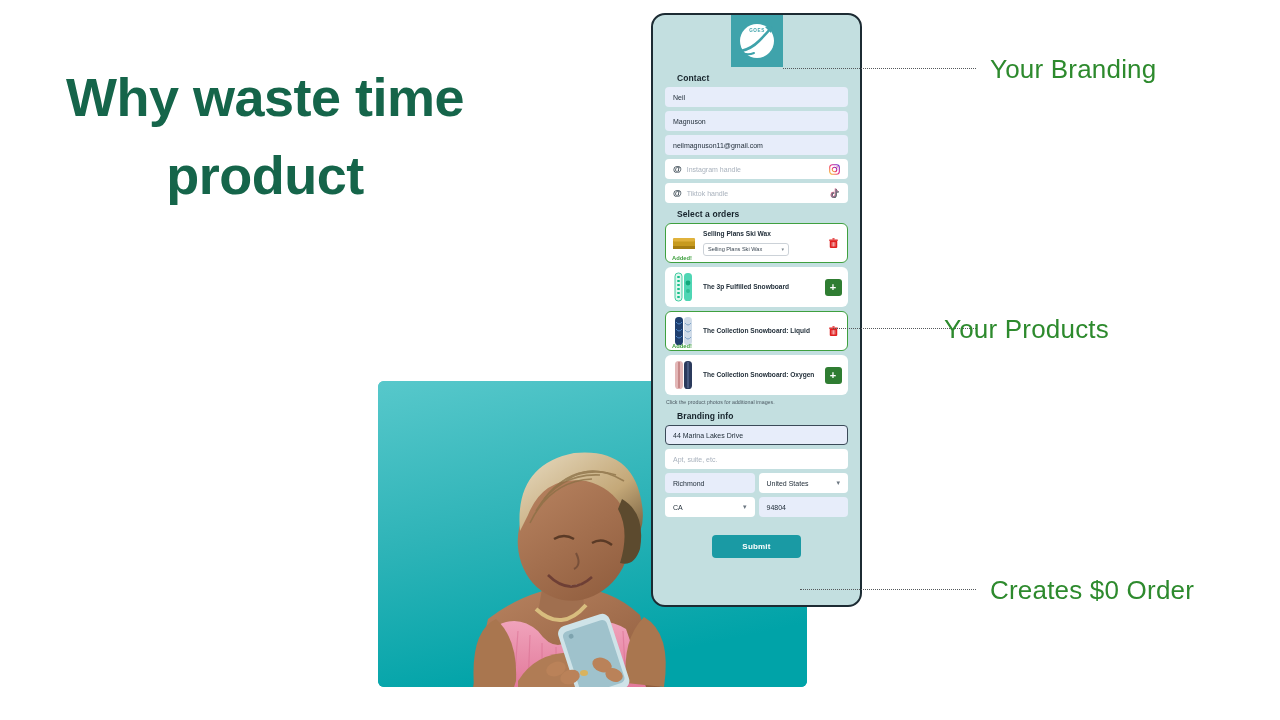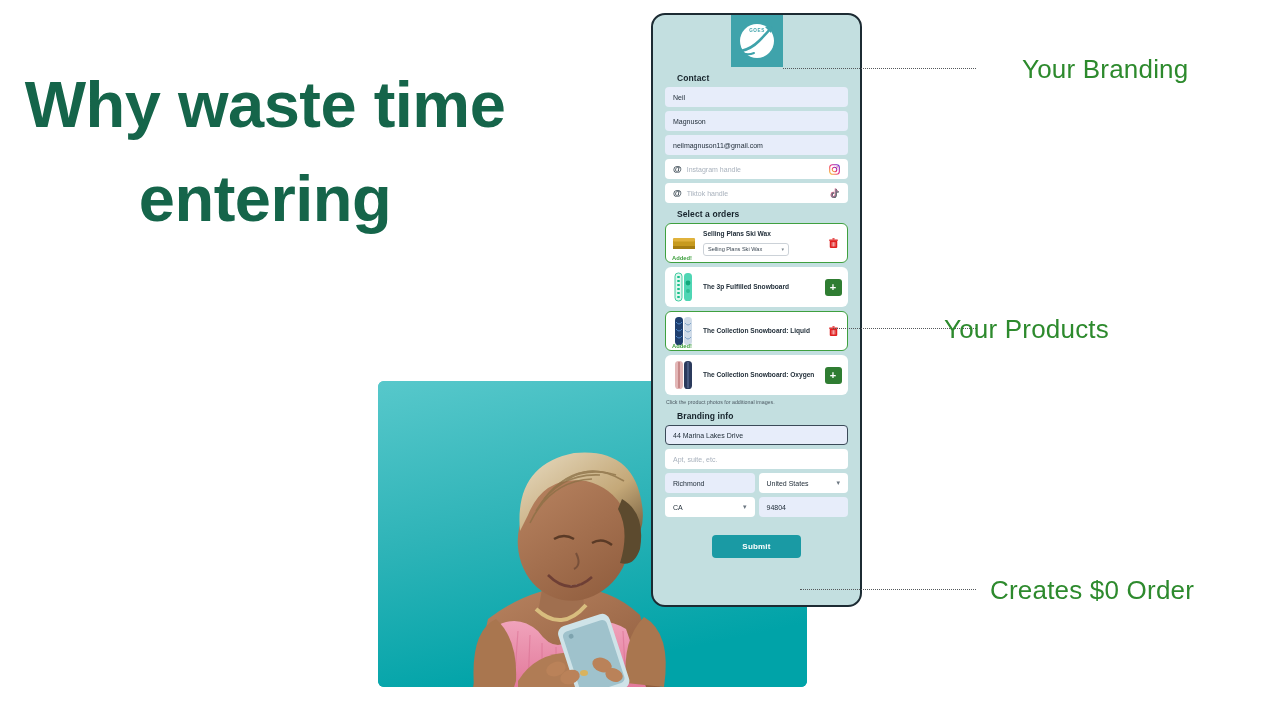--- a/index.html
+++ b/index.html
@@ -11,21 +11,21 @@
   }
   .stage { position: relative; width: 1280px; height: 720px; }
 
   
   .headline {
     position: absolute;
     left: 20px; top: 58px;
     width: 490px;
     text-align: center;
     color: #15654a;
-    font-size: 65px;
+    font-size: 54px;
     font-weight: 700;
     line-height: 1.45;
     letter-spacing: -0.5px;
   }
   .headline .ln { display: block; }
 
   
   .photo {
     position: absolute;
     left: 378px; top: 381px;
@@ -191,21 +191,21 @@
     border-top: 1.6px dotted #55595c;
   }
 </style>
 </head>
 <body>
 
 <div class="stage">
 
   <div class="headline">
     <span class="ln">Why waste time</span>
-    <span class="ln">entering</span>
+    <span class="ln">product</span>
   </div>
 
   <div class="photo">
     <svg viewBox="0 0 429 306" preserveAspectRatio="xMidYMid slice">
       <defs>
         <linearGradient id="bgg" x1="0" y1="0" x2="0.3" y2="1">
           <stop offset="0" stop-color="#57c8cb"></stop>
           <stop offset="0.5" stop-color="#2fb4b8"></stop>
           <stop offset="1" stop-color="#00a3a8"></stop>
         </linearGradient>
@@ -483,21 +483,21 @@
 
       <div class="submit-wrap">
         <div class="submit">Submit</div>
       </div>
 
     </div>
   </div>
 
   <div class="callout">
     <div class="leader" style="left:783px; top:68px; width:193px;"></div>
-    <div class="lbl" style="left:1022px; top:54px;">Your Branding</div>
+    <div class="lbl" style="left:990px; top:54px;">Your Branding</div>
   </div>
 
   <div class="callout">
     <div class="leader" style="left:833px; top:328px; width:143px;"></div>
     <div class="lbl" style="left:944px; top:314px;">Your Products</div>
   </div>
 
   <div class="callout">
     <div class="leader" style="left:800px; top:589px; width:176px;"></div>
     <div class="lbl" style="left:990px; top:575px;">Creates $0 Order</div>

